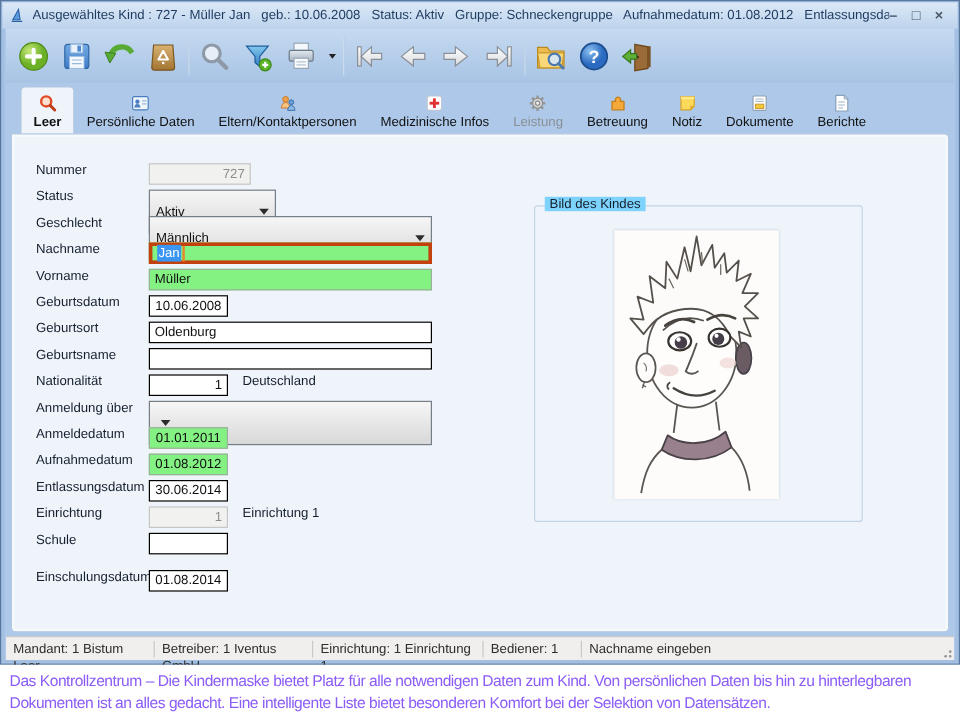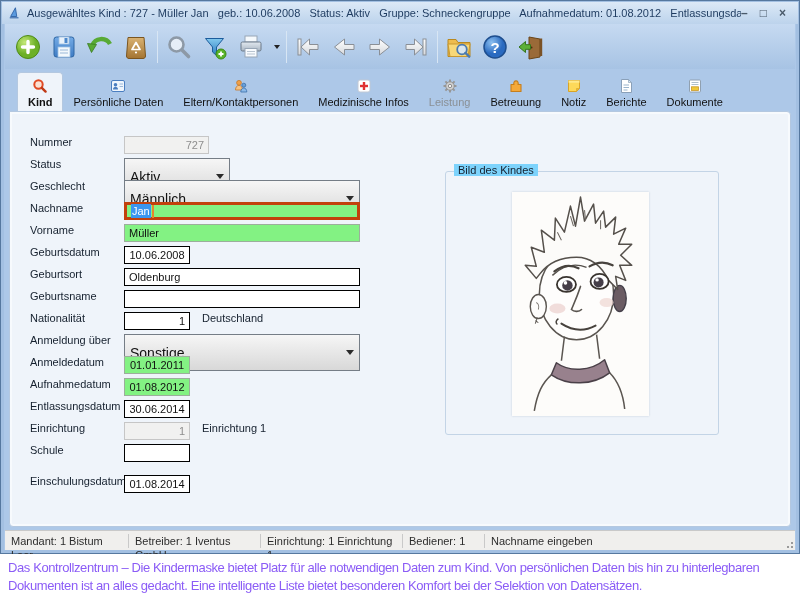--- a/index.html
+++ b/index.html
@@ -54,21 +54,21 @@
            display:flex; align-items:center; padding:0 4px; }
   .w66 { width:66px; } .w85 { width:85px; } .w106 { width:106px; } .w236 { width:236px; }
   .alignR { justify-content:flex-end; }
   .center { justify-content:center; padding:0 1px; }
   .field.disabled { background:#f1f1f0; border-color:#c6c6c6; color:#8e8e8e; }
   .field.green { background:#83f283; border-color:#9cae9c; }
   .field.focused { border:3px solid #c2410c; }
   .sel { background:#3a96f0; color:#fff; padding:1px 1px; }
   .caret { width:2px; height:13px; background:#e8862a; margin-left:1px; }
   .dropdown { height:37px; background:linear-gradient(#f6f6f6,#d8d8d8); border:1px solid #757d86;
-              font-size:14px; color:#111; display:flex; align-items:center; padding:0 5px; }
+              font-size:11px; color:#111; display:flex; align-items:center; padding:0 5px; }
   .dropdown .ddval { flex:1; }
   .dd-arrow { width:0; height:0; border-left:4px solid transparent; border-right:4px solid transparent;
               border-top:5px solid #2b2b2b; margin-left:4px; }
   .fsuffix { font-size:11px; color:#15202e; margin-left:12px; }
 
   
   .groupbox { position:absolute; left:435px; top:59px; width:274px; height:264px;
               border:1px solid #c3d4e6; border-radius:3px; }
   .groupbox-title { position:absolute; top:-8px; left:8px; background:#7dd3fc;
                     padding:0 4px; font-size:11px; color:#15202e; }
@@ -261,21 +261,21 @@
     </div>
 
     <div class="tabstrip">
       <div class="tab active">
         <span class="ticon">
           <svg width="16" height="16" viewBox="0 0 16 16">
             <circle cx="6.5" cy="6.5" r="4.2" fill="#fbe0d2" stroke="#e04a24" stroke-width="2"></circle>
             <line x1="9.8" y1="9.8" x2="13.6" y2="13.6" stroke="#c03a16" stroke-width="2.4" stroke-linecap="round"></line>
           </svg>
         </span>
-        <span>Kind</span>
+        <span>Leer</span>
       </div>
       <div class="tab">
         <span class="ticon">
           <svg width="16" height="16" viewBox="0 0 16 16">
             <rect x="1.5" y="2.5" width="13" height="11" rx="1.5" fill="#eef5fd" stroke="#4a7ec0"></rect>
             <circle cx="5.5" cy="6.8" r="1.8" fill="#4a7ec0"></circle>
             <path d="M3 11.5c0-1.8 1.2-2.8 2.5-2.8s2.5 1 2.5 2.8z" fill="#4a7ec0"></path>
             <line x1="9.5" y1="6" x2="13" y2="6" stroke="#9ab8d8"></line>
             <line x1="9.5" y1="8.5" x2="13" y2="8.5" stroke="#9ab8d8"></line>
           </svg>
@@ -327,40 +327,40 @@
             <path d="M2.5 2.5h11v8l-3 3h-8z" fill="#fdd95a" stroke="#d8a428"></path>
             <path d="M13.5 10.5l-3 3v-3z" fill="#e8b83a" stroke="#d8a428" stroke-width="0.6"></path>
             <rect x="2.5" y="2.5" width="11" height="2.2" fill="#fee98c"></rect>
           </svg>
         </span>
         <span>Notiz</span>
       </div>
       <div class="tab">
         <span class="ticon">
           <svg width="16" height="16" viewBox="0 0 16 16">
+            <rect x="2.5" y="2" width="11" height="12" rx="1" fill="#fff" stroke="#90a0b0"></rect>
+            <line x1="4.5" y1="4.5" x2="11.5" y2="4.5" stroke="#b0c0cc"></line>
+            <line x1="4.5" y1="6.5" x2="11.5" y2="6.5" stroke="#b0c0cc"></line>
+            <rect x="4.5" y="8.8" width="7" height="3.6" fill="#f0c838" stroke="#c89828" stroke-width="0.8"></rect>
+          </svg>
+        </span>
+        <span>Dokumente</span>
+      </div>
+      <div class="tab">
+        <span class="ticon">
+          <svg width="16" height="16" viewBox="0 0 16 16">
             <path d="M3.5 1.5h7l3 3v10h-10z" fill="#fff" stroke="#8aa0b8"></path>
             <path d="M10.5 1.5v3h3z" fill="#dce8f4" stroke="#8aa0b8" stroke-width="0.7"></path>
             <line x1="5.5" y1="7" x2="11" y2="7" stroke="#9ab4cc"></line>
             <line x1="5.5" y1="9.5" x2="11" y2="9.5" stroke="#9ab4cc"></line>
             <line x1="5.5" y1="12" x2="9.5" y2="12" stroke="#9ab4cc"></line>
           </svg>
         </span>
         <span>Berichte</span>
       </div>
-      <div class="tab">
-        <span class="ticon">
-          <svg width="16" height="16" viewBox="0 0 16 16">
-            <rect x="2.5" y="2" width="11" height="12" rx="1" fill="#fff" stroke="#90a0b0"></rect>
-            <line x1="4.5" y1="4.5" x2="11.5" y2="4.5" stroke="#b0c0cc"></line>
-            <line x1="4.5" y1="6.5" x2="11.5" y2="6.5" stroke="#b0c0cc"></line>
-            <rect x="4.5" y="8.8" width="7" height="3.6" fill="#f0c838" stroke="#c89828" stroke-width="0.8"></rect>
-          </svg>
-        </span>
-        <span>Dokumente</span>
-      </div>
     </div>
 
     <div class="panel">
       <div class="form">
 
         <div class="frow">
           <span class="flabel">Nummer</span>
           <div class="field w85 alignR disabled">727</div>
         </div>
 
@@ -410,21 +410,20 @@
 
         <div class="frow">
           <span class="flabel">Nationalität</span>
           <div class="field w66 alignR">1</div>
           <span class="fsuffix">Deutschland</span>
         </div>
 
         <div class="frow">
           <span class="flabel">Anmeldung über</span>
           <div class="dropdown w236">
-            <span class="ddval">Sonstige</span>
             <span class="dd-arrow"></span>
           </div>
         </div>
 
         <div class="frow">
           <span class="flabel">Anmeldedatum</span>
           <div class="field w66 center green">01.01.2011</div>
         </div>
 
         <div class="frow">

